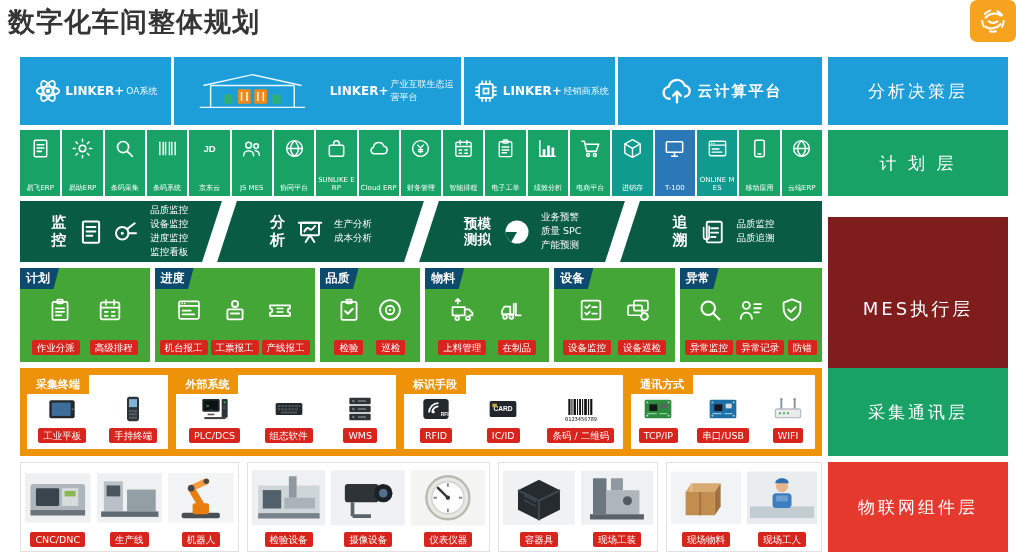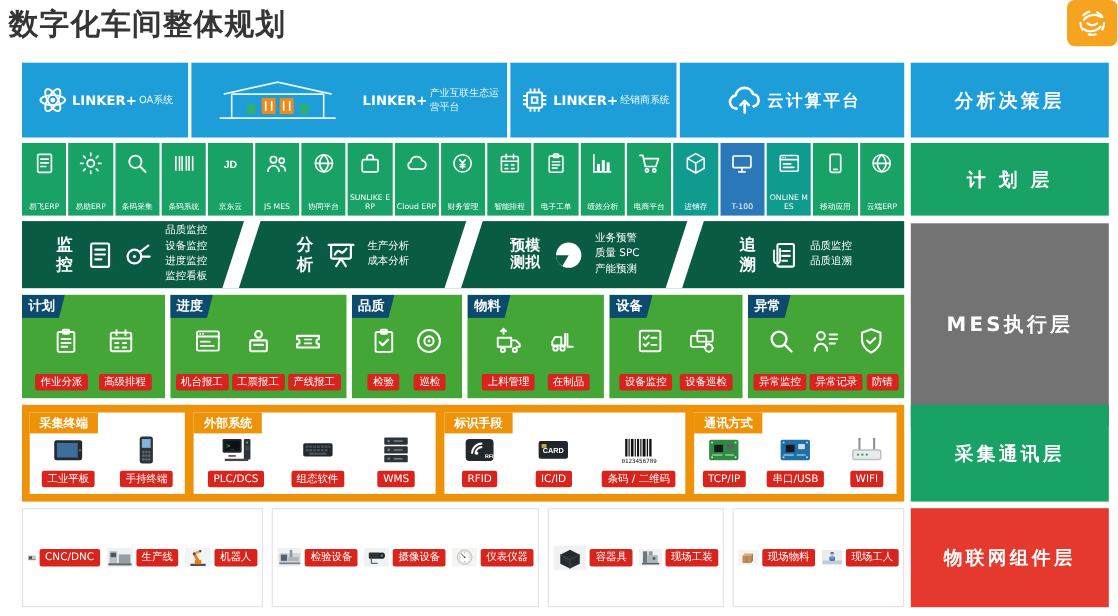--- a/index.html
+++ b/index.html
@@ -5,24 +5,24 @@
   *{box-sizing:border-box;margin:0;padding:0}
   body{background:#fff;font-family:"DejaVu Sans","Liberation Sans",sans-serif;}
   #canvas{position:relative;width:1016px;height:560px;background:#fff;overflow:hidden}
   .page-title{position:absolute;left:8px;top:4px;font-size:27px;font-weight:800;color:#353535;letter-spacing:1px}
   .corner{position:absolute;right:0;top:0;width:46px;height:42px;background:#f6a41f;border-radius:7px;display:flex;align-items:center;justify-content:center;color:#fff}
   .icn{display:inline-flex}
   .icn svg{width:100%;height:100%;display:block}
   .row{position:absolute;left:20px;width:802px}
 
   
-  .rlabel{position:absolute;left:828px;width:180px;display:flex;align-items:center;justify-content:center;color:#fff;font-weight:700;font-size:17px;letter-spacing:3px}
+  .rlabel{position:absolute;left:828px;width:180px;display:flex;align-items:center;justify-content:center;color:#fff;font-weight:400;font-size:17px;letter-spacing:3px}
   #rl0{top:57px;height:68px;background:#1d9ed9}
   #rl1{top:130px;height:66px;background:#18a266}
-  #rl2{top:203px;height:184px;background:#737373;font-size:18px}
+  #rl2{top:217px;height:184px;background:#7f1d1d;font-size:18px}
   #rl3{top:368px;height:88px;background:#18a266}
   #rl4{top:462px;height:90px;background:#e6392d}
 
   
   #row1{top:57px;height:68px;display:flex;gap:3px}
   .dl-panel{flex:1 1 0;background:#1d9ed9;display:flex;flex-direction:row;align-items:center;justify-content:center;color:#fff;gap:2px;padding:3px}
   #row1 > div:nth-of-type(1){flex-grow:150}
   #row1 > div:nth-of-type(2){flex-grow:292}
   #row1 > div:nth-of-type(3){flex-grow:150}
   #row1 > div:nth-of-type(4){flex-grow:205}
@@ -82,21 +82,21 @@
   .citem{display:flex;flex-direction:column;align-items:center;gap:3px}
   .citem-icn{width:46px;height:32px}
 
   
   #row6{top:462px;height:90px;display:flex;gap:8px}
   .igroup{flex:1 1 0;background:#fff;border:1px solid #e2e2e2;display:flex;gap:6px;padding:4px}
   #row6 > div:nth-of-type(1){flex-grow:220}
   #row6 > div:nth-of-type(2){flex-grow:246}
   #row6 > div:nth-of-type(3){flex-grow:158}
   #row6 > div:nth-of-type(4){flex-grow:154}
-  .iitem{flex:1 1 0;display:flex;flex-direction:row;align-items:center;gap:3px;min-width:0}
+  .iitem{flex:1 1 0;display:flex;flex-direction:column;align-items:center;gap:3px;min-width:0}
   .photo{flex:1;width:100%;display:flex;align-items:center;justify-content:center;min-height:0}
   .photo svg{width:100%;height:100%}
   .corner-icn{width:30px;height:30px}
 </style>
 </head>
 <body>
 
 <div id="canvas">
 
   <div class="page-title">数字化车间整体规划</div>

